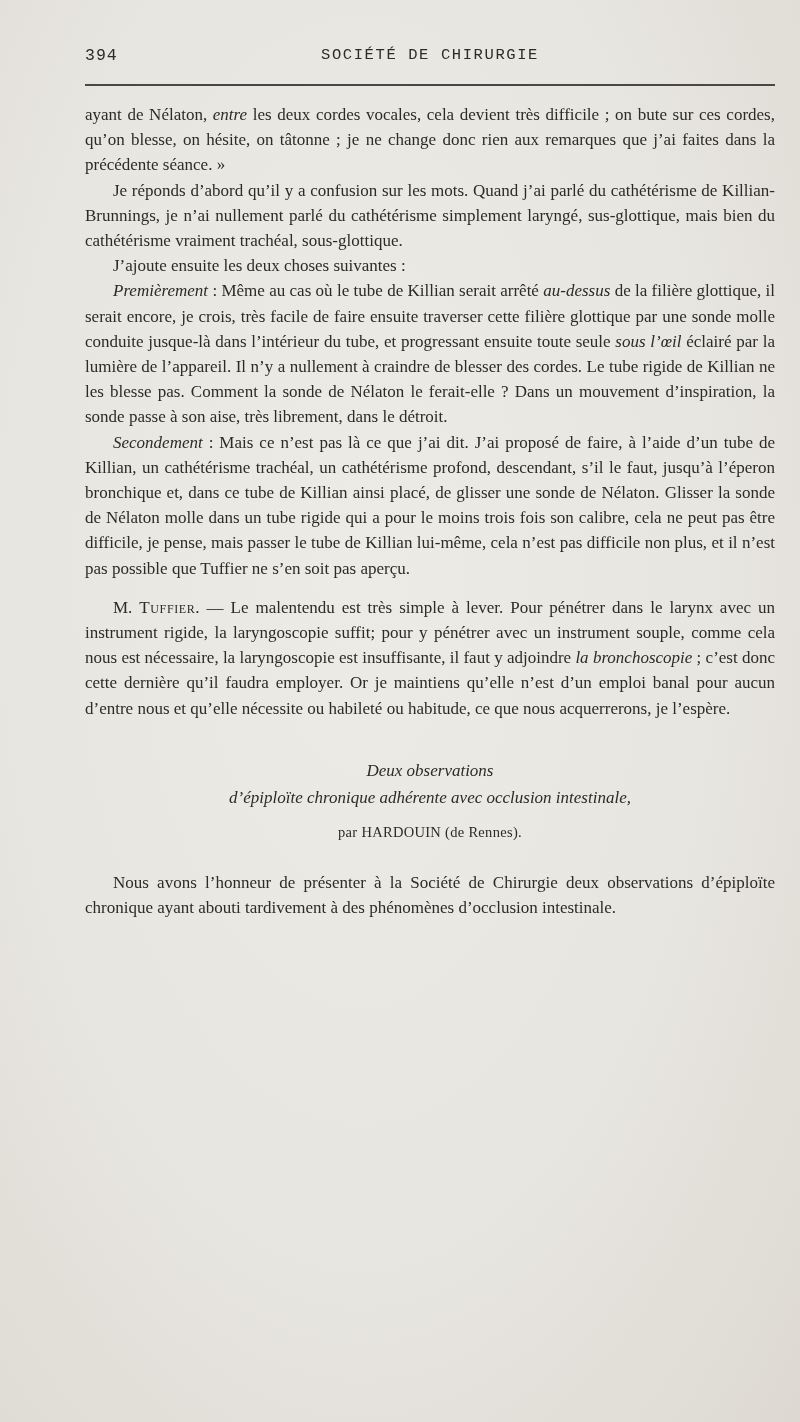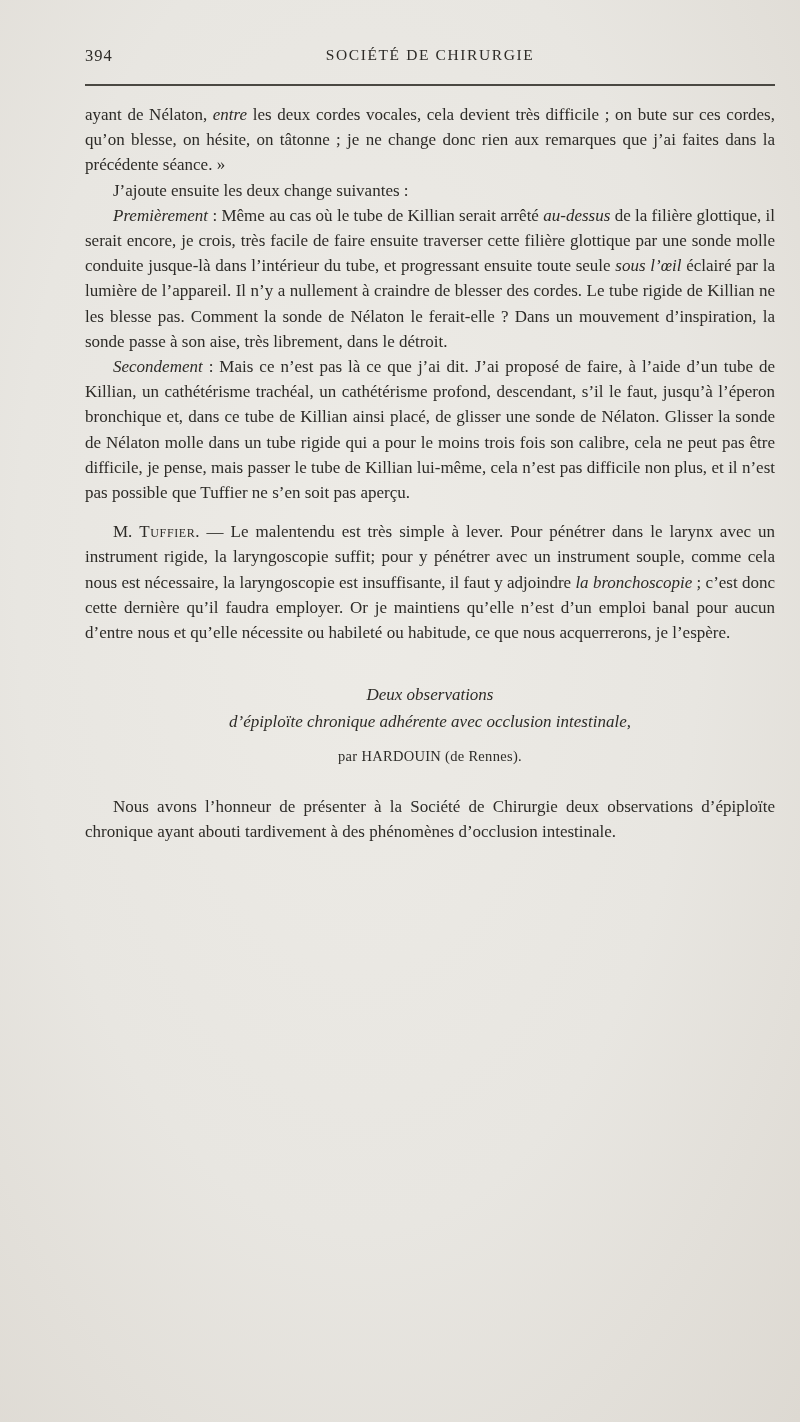--- a/index.html
+++ b/index.html
@@ -18,20 +18,21 @@
     color: #2d2b27;
     font-family: "Liberation Serif", "DejaVu Serif", serif;
     overflow: hidden;
   }
   .content { width: 690px; }
 
   
   .running-head {
     position: relative;
     height: 26px;
+    font-family: Liberation Mono, monospace;
   }
   .page-num {
     position: absolute;
     left: 0;
     top: 0;
     font-size: 16.5px;
     letter-spacing: 1px;
   }
   .running-title {
     display: block;
@@ -95,22 +96,23 @@
       <span class="page-num">394</span>
       <span class="running-title">SOCIÉTÉ DE CHIRURGIE</span>
     </header>
 
     <hr class="head-rule">
 
     <main class="text-block">
 
       <p class="para"><span>ayant de Nélaton, </span><em>entre</em><span> les deux cordes vocales, cela devient très difficile ; on bute sur ces cordes, qu’on blesse, on hésite, on tâtonne ; je ne change donc rien aux remarques que j’ai faites dans la précédente séance. »</span></p>
 
+      <p class="para indent">Je réponds d’abord qu’il y a confusion sur les mots. Quand j’ai parlé du cathétérisme de Killian-Brunnings, je n’ai nullement parlé du cathétérisme simplement laryngé, sus-glottique, mais bien du cathétérisme vraiment trachéal, sous-glottique.</p>
 
-      <p class="para indent">J’ajoute ensuite les deux change suivantes :</p>
+      <p class="para indent">J’ajoute ensuite les deux choses suivantes :</p>
 
       <p class="para indent"><em>Premièrement</em><span> : Même au cas où le tube de Killian serait arrêté </span><em>au-dessus</em><span> de la filière glottique, il serait encore, je crois, très facile de faire ensuite traverser cette filière glottique par une sonde molle conduite jusque-là dans l’intérieur du tube, et progressant ensuite toute seule </span><em>sous l’œil</em><span> éclairé par la lumière de l’appareil. Il n’y a nullement à craindre de blesser des cordes. Le tube rigide de Killian ne les blesse pas. Comment la sonde de Nélaton le ferait-elle ? Dans un mouvement d’inspiration, la sonde passe à son aise, très librement, dans le détroit.</span></p>
 
       <p class="para indent"><em>Secondement</em><span> : Mais ce n’est pas là ce que j’ai dit. J’ai proposé de faire, à l’aide d’un tube de Killian, un cathétérisme trachéal, un cathétérisme profond, descendant, s’il le faut, jusqu’à l’éperon bronchique et, dans ce tube de Killian ainsi placé, de glisser une sonde de Nélaton. Glisser la sonde de Nélaton molle dans un tube rigide qui a pour le moins trois fois son calibre, cela ne peut pas être difficile, je pense, mais passer le tube de Killian lui-même, cela n’est pas difficile non plus, et il n’est pas possible que Tuffier ne s’en soit pas aperçu.</span></p>
 
       <p class="para indent spaced-top"><span>M. </span><span class="sc">Tuffier</span><span>. — Le malentendu est très simple à lever. Pour pénétrer dans le larynx avec un instrument rigide, la laryngoscopie suffit; pour y pénétrer avec un instrument souple, comme cela nous est nécessaire, la laryngoscopie est insuffisante, il faut y adjoindre </span><em>la bronchoscopie</em><span> ; c’est donc cette dernière qu’il faudra employer. Or je maintiens qu’elle n’est d’un emploi banal pour aucun d’entre nous et qu’elle nécessite ou habileté ou habitude, ce que nous acquerrerons, je l’espère.</span></p>
 
     </main>
 
     <section class="section-heading">

